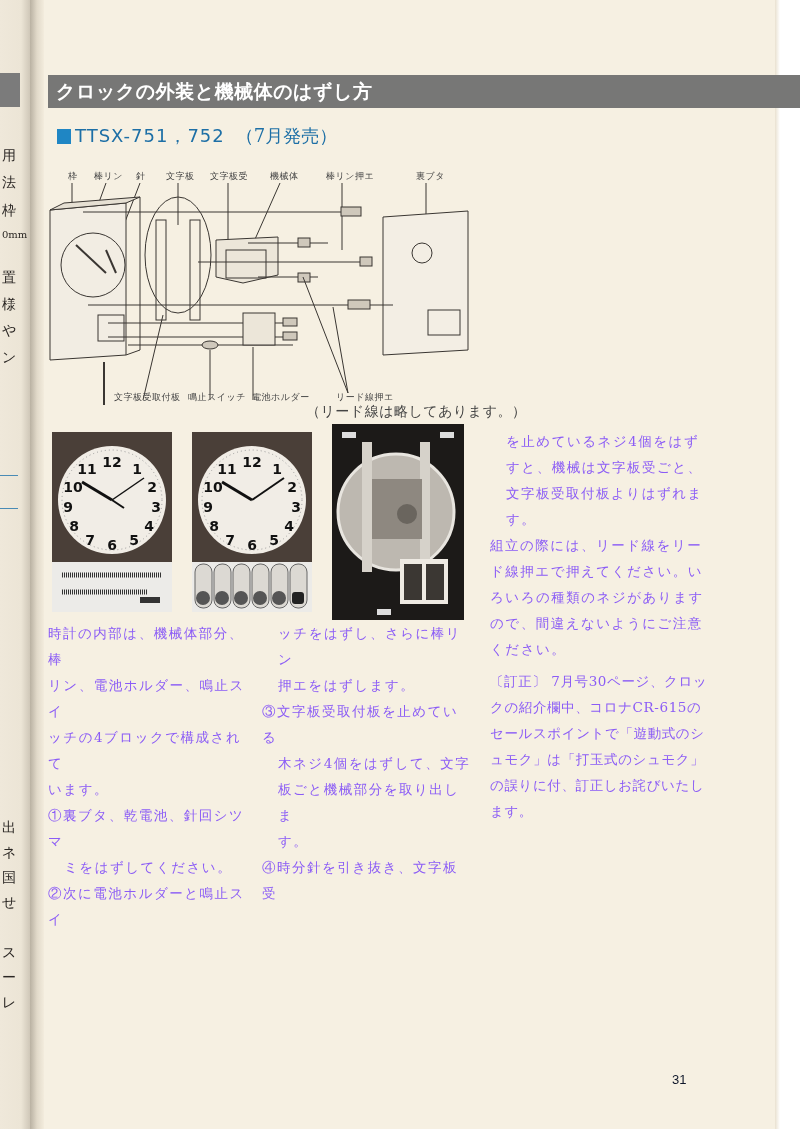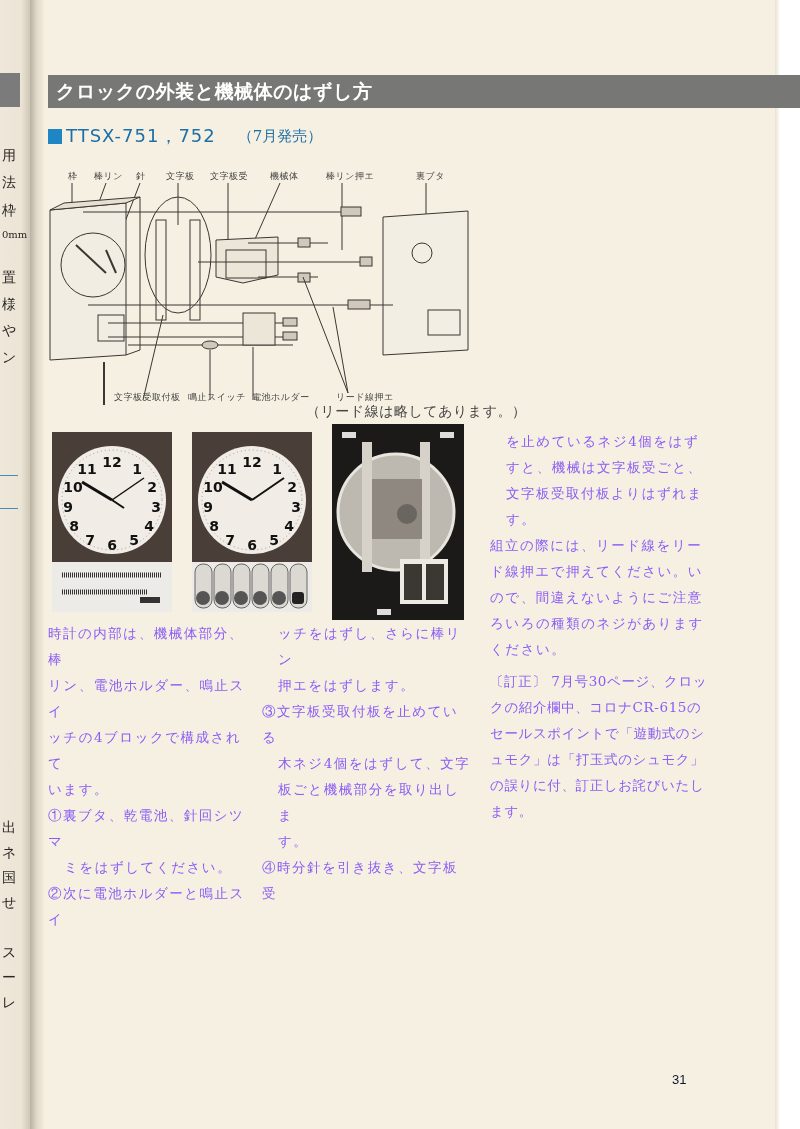--- a/index.html
+++ b/index.html
@@ -31,28 +31,28 @@
   .title-bar {
     position: absolute; left: 48px; top: 75px; width: 761px; height: 33px;
     background: #777776;
     color: #ffffff;
     font-family: "DejaVu Sans", sans-serif;
     font-size: 19px; font-weight: bold;
     line-height: 33px; padding-left: 8px; box-sizing: border-box;
     letter-spacing: 0.5px;
   }
   .model-heading {
-    position: absolute; left: 48px; top: 125px; height: 22px;
+    position: absolute; left: 57px; top: 125px; height: 22px;
     display: flex; align-items: center; color: #1d6fa6;
   }
   .model-heading .sq { width: 14px; height: 15px; background: #1f86c4; margin-right: 4px; }
   .model-heading .model {
     font-family: "DejaVu Sans", sans-serif; font-size: 18px; letter-spacing: 1px;
   }
-  .model-heading .release { font-size: 15px; margin-left: 22px; }
+  .model-heading .release { font-size: 18px; margin-left: 11px; }
 
   .diagram { position: absolute; left: 48px; top: 165px; width: 430px; height: 250px; }
   .diagram svg { width: 430px; height: 250px; }
   .dlabel {
     position: absolute; font-size: 9px; color: #444; white-space: nowrap; letter-spacing: 0.5px;
   }
 
   .photo { position: absolute; overflow: hidden; }
   .photo svg { display: block; }
 
@@ -288,22 +288,22 @@
   <p>④時分針を引き抜き、文字板受</p>
 </div>
 
 <div class="col" style="left:490px;top:428px;width:230px">
   <p class="indent">を止めているネジ4個をはず</p>
   <p class="indent">すと、機械は文字板受ごと、</p>
   <p class="indent">文字板受取付板よりはずれま</p>
   <p class="indent">す。</p>
   <p>組立の際には、リード線をリー</p>
   <p>ド線押エで押えてください。い</p>
+  <p>ろいろの種類のネジがあります</p>
   <p>ので、間違えないようにご注意</p>
-  <p>ろいろの種類のネジがあります</p>
   <p>ください。</p>
   <div style="height:6px"></div>
   <p style="letter-spacing:0.6px">〔訂正〕 7月号30ページ、クロッ</p>
   <p style="letter-spacing:0.6px">クの紹介欄中、コロナCR-615の</p>
   <p style="letter-spacing:0.6px">セールスポイントで「遊動式のシ</p>
   <p style="letter-spacing:0.6px">ュモク」は「打玉式のシュモク」</p>
   <p style="letter-spacing:0.6px">の誤りに付、訂正しお詫びいたし</p>
   <p style="letter-spacing:0.6px">ます。</p>
 </div>
 

